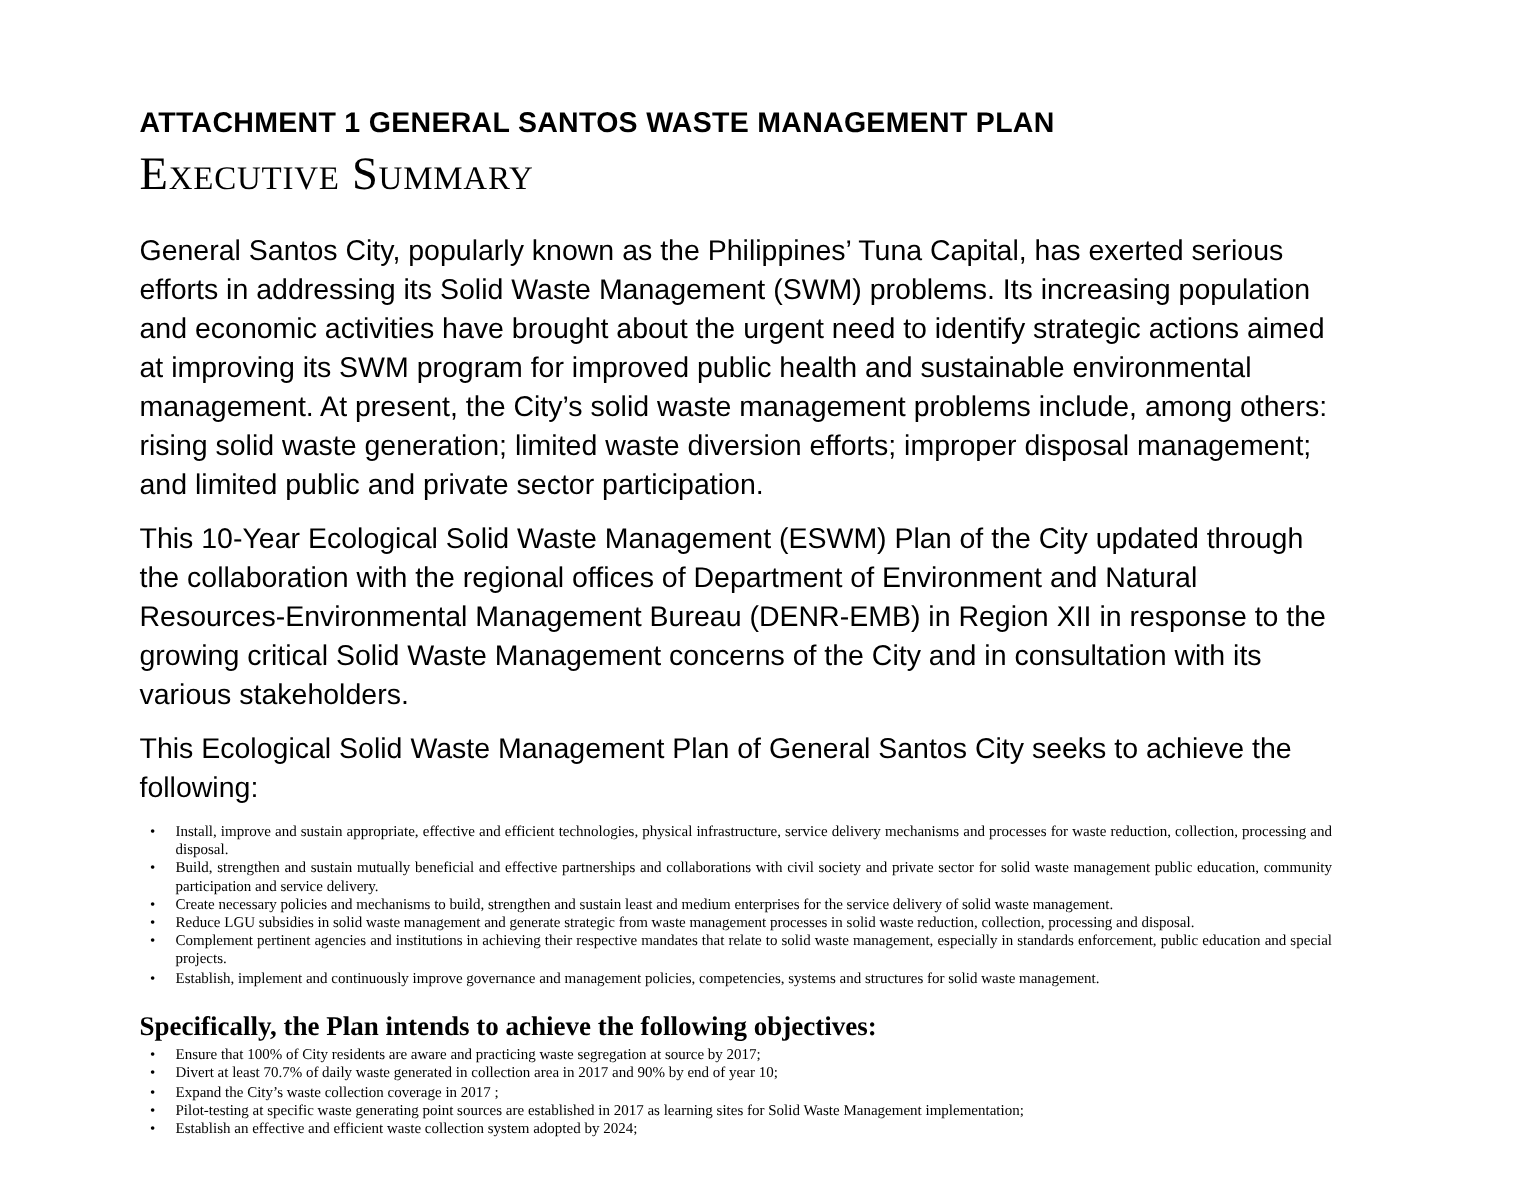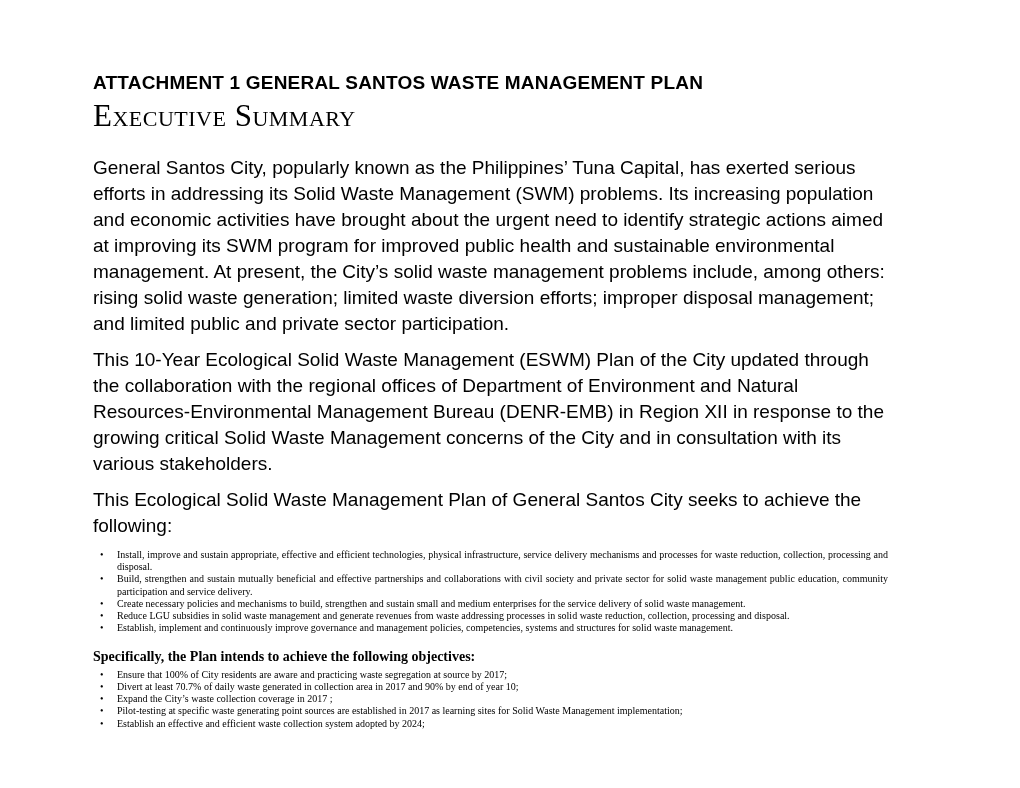--- a/index.html
+++ b/index.html
@@ -60,21 +60,21 @@
   }
   .bullet-list li::before {
     content: "\2022";
     position: absolute;
     left: 7px;
     top: 0;
   }
   .objectives-heading {
     font-family: "Liberation Serif", serif;
     font-weight: bold;
-    font-size: 14px;
+    font-size: 18px;
     line-height: 1.25;
     margin: 0 0 3px 0;
   }
   .objectives-list {
     margin-bottom: 0;
   }
 </style>
 </head>
 <body>
 
@@ -86,22 +86,23 @@
 
   <p class="intro-paragraph">General Santos City, popularly known as the Philippines’ Tuna Capital, has exerted serious efforts in addressing its Solid Waste Management (SWM) problems. Its increasing population and economic activities have brought about the urgent need to identify strategic actions aimed at improving its SWM program for improved public health and sustainable environmental management. At present, the City’s solid waste management problems include, among others: rising solid waste generation; limited waste diversion efforts; improper disposal management; and limited public and private sector participation.</p>
 
   <p class="intro-paragraph">This 10-Year Ecological Solid Waste Management (ESWM) Plan of the City updated through the collaboration with the regional offices of Department of Environment and Natural Resources-Environmental Management Bureau (DENR-EMB) in Region XII in response to the growing critical Solid Waste Management concerns of the City and in consultation with its various stakeholders.</p>
 
   <p class="intro-paragraph">This Ecological Solid Waste Management Plan of General Santos City seeks to achieve the following:</p>
 
   <ul class="bullet-list">
     <li>Install, improve and sustain appropriate, effective and efficient technologies, physical infrastructure, service delivery mechanisms and processes for waste reduction, collection, processing and disposal.</li>
     <li>Build, strengthen and sustain mutually beneficial and effective partnerships and collaborations with civil society and private sector for solid waste management public education, community participation and service delivery.</li>
-    <li>Create necessary policies and mechanisms to build, strengthen and sustain small and medium enterprises for the service delivery of solid waste management.</li>
-    <li>Reduce LGU subsidies in solid waste management and generate revenues from waste addressing processes in solid waste reduction, collection, processing and disposal.</li>
+    <li>Create necessary policies and mechanisms to build, strengthen and sustain least and medium enterprises for the service delivery of solid waste management.</li>
+    <li>Reduce LGU subsidies in solid waste management and generate strategic from waste management processes in solid waste reduction, collection, processing and disposal.</li>
+    <li>Complement pertinent agencies and institutions in achieving their respective mandates that relate to solid waste management, especially in standards enforcement, public education and special projects.</li>
     <li>Establish, implement and continuously improve governance and management policies, competencies, systems and structures for solid waste management.</li>
   </ul>
 
   <p class="objectives-heading">Specifically, the Plan intends to achieve the following objectives:</p>
 
   <ul class="bullet-list objectives-list">
     <li>Ensure that 100% of City residents are aware and practicing waste segregation at source by 2017;</li>
     <li>Divert at least 70.7% of daily waste generated in collection area in 2017 and 90% by end of year 10;</li>
     <li>Expand the City’s waste collection coverage in 2017 ;</li>
     <li>Pilot-testing at specific waste generating point sources are established in 2017 as learning sites for Solid Waste Management implementation;</li>

